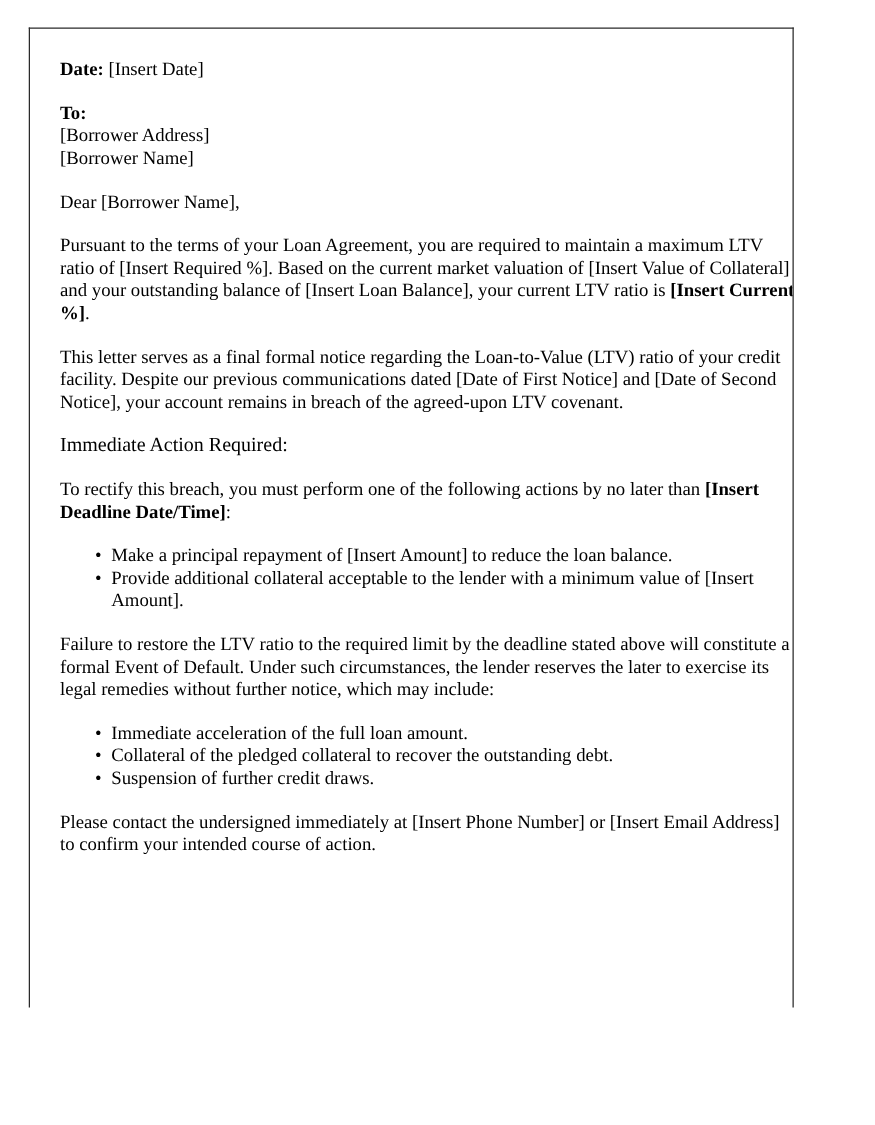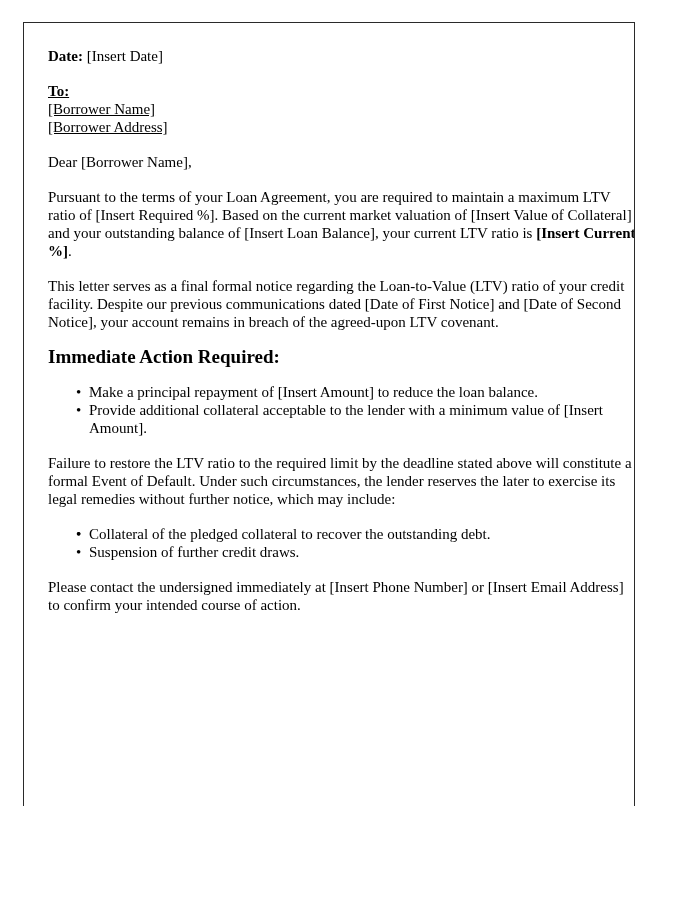--- a/index.html
+++ b/index.html
@@ -45,31 +45,30 @@
     margin: 0;
     text-align: left;
   }
 
   .doc-para {
     margin-bottom: 17px;
   }
 
   .block-tight {
     margin-bottom: 17px;
-    text-decoration: underline;
   }
 
   .block-tight .doc-line {
     margin-bottom: 0;
   }
 
   .heading-line {
-    font-size: 19px;
+    font-size: 16px;
     line-height: 18px;
-    font-weight: bold;
+    font-weight: normal;
     margin: 0 0 17px 0;
   }
 
   .bold {
     font-weight: bold;
   }
 
   ul.doc-list {
     list-style: none;
     margin: 0 0 17px 0;
@@ -98,53 +97,57 @@
 <div class="page-sheet">
   <div class="page-inner">
 
     <p class="doc-para">
       <span class="bold">Date:</span>
       <span>[Insert Date]</span>
     </p>
 
     <div class="block-tight">
       <div class="doc-line bold">To:</div>
+      <div class="doc-line">[Borrower Address]</div>
       <div class="doc-line">[Borrower Name]</div>
-      <div class="doc-line">[Borrower Address]</div>
     </div>
 
 
     <p class="doc-para">Dear [Borrower Name],</p>
 
     <p class="doc-para">
       <span>Pursuant to the terms of your Loan Agreement, you are required to maintain a maximum LTV ratio of [Insert Required %]. Based on the current market valuation of [Insert Value of Collateral] and your outstanding balance of [Insert Loan Balance], your current LTV ratio is </span><span class="bold">[Insert Current %]</span><span>.</span>
     </p>
 
     <p class="doc-para">This letter serves as a final formal notice regarding the Loan-to-Value (LTV) ratio of your credit facility. Despite our previous communications dated [Date of First Notice] and [Date of Second Notice], your account remains in breach of the agreed-upon LTV covenant.</p>
 
     <p class="heading-line">Immediate Action Required:</p>
 
+    <p class="doc-para">
+      <span>To rectify this breach, you must perform one of the following actions by no later than </span><span class="bold">[Insert Deadline Date/Time]</span><span>:</span>
+    </p>
 
     <ul class="doc-list">
       <li>
         <span class="bullet-marker">•</span>
         <span>Make a principal repayment of [Insert Amount] to reduce the loan balance.</span>
       </li>
       <li>
         <span class="bullet-marker">•</span>
         <span>Provide additional collateral acceptable to the lender with a minimum value of [Insert Amount].</span>
       </li>
     </ul>
 
 
     <p class="doc-para">Failure to restore the LTV ratio to the required limit by the deadline stated above will constitute a formal Event of Default. Under such circumstances, the lender reserves the later to exercise its legal remedies without further notice, which may include:</p>
 
     <ul class="doc-list">
       <li>
         <span class="bullet-marker">•</span>
+        <span>Immediate acceleration of the full loan amount.</span>
       </li>
       <li>
         <span class="bullet-marker">•</span>
         <span>Collateral of the pledged collateral to recover the outstanding debt.</span>
       </li>
       <li>
         <span class="bullet-marker">•</span>
         <span>Suspension of further credit draws.</span>
       </li>
     </ul>

